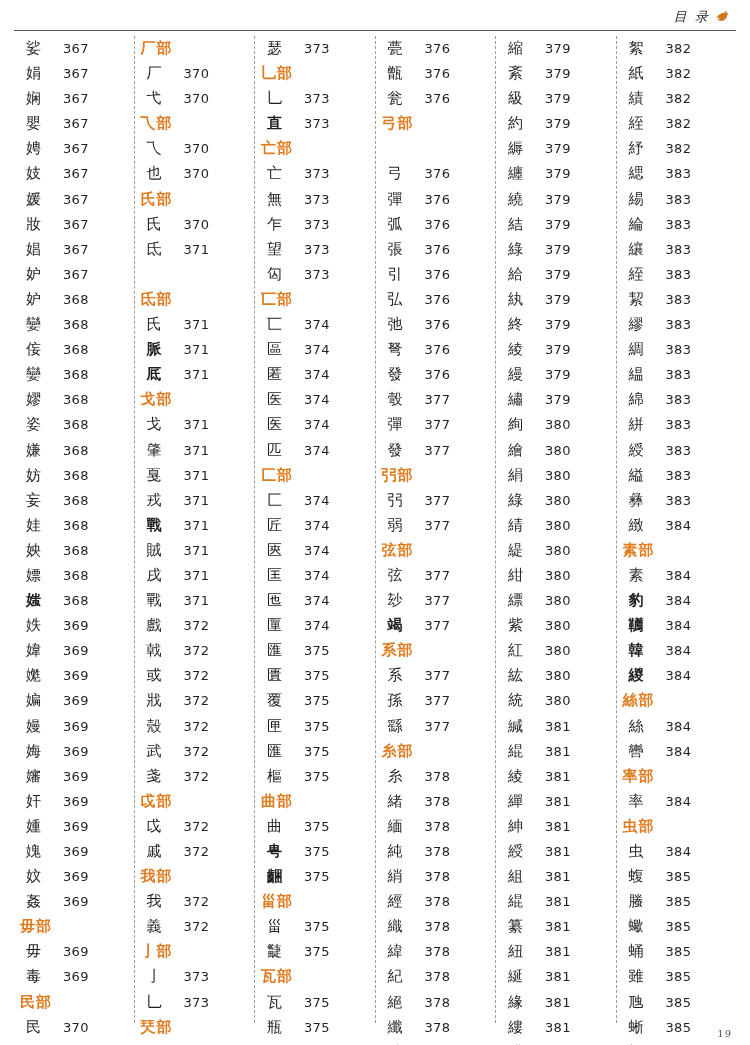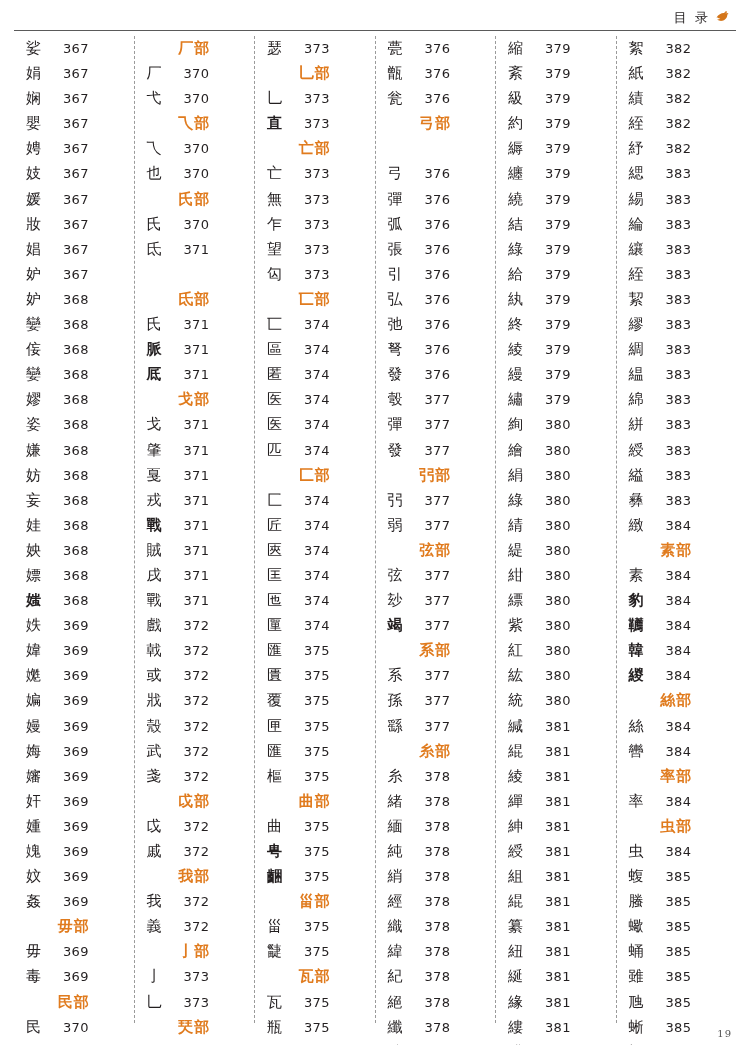--- a/index.html
+++ b/index.html
@@ -12,24 +12,25 @@
     overflow:hidden;
   }
   .page{
     position:absolute;inset:0;
     padding:0;
   }
   
   .header{
     position:absolute;
     top:8px;right:20px;
-    display:flex;align-items:center;gap:4px;
+    display:flex;align-items:flex-start;gap:4px;
     font-size:13px;
     color:#231f20;
     letter-spacing:2px;
+    font-style:italic;
   }
   .header .bird{
     color:#d4761a;
     font-size:15px;
     line-height:1;
   }
   .rule{
     position:absolute;
     left:14px;right:14px;top:30px;
     height:1px;background:#5a5a5a;
@@ -72,21 +73,20 @@
   }
   .entry .pg{
     font-size:13px;
     font-family:"DejaVu Sans","Liberation Sans",sans-serif;
     letter-spacing:0.3px;
   }
   
   .sec{
     height:25.1px;
     line-height:25.1px;
-    text-align:center;
     color:#e07b1e;
     font-size:15px;
     font-weight:bold;
     letter-spacing:1px;
   }
   .bold{font-weight:bold;}
 </style>
 </head>
 <body>
 

